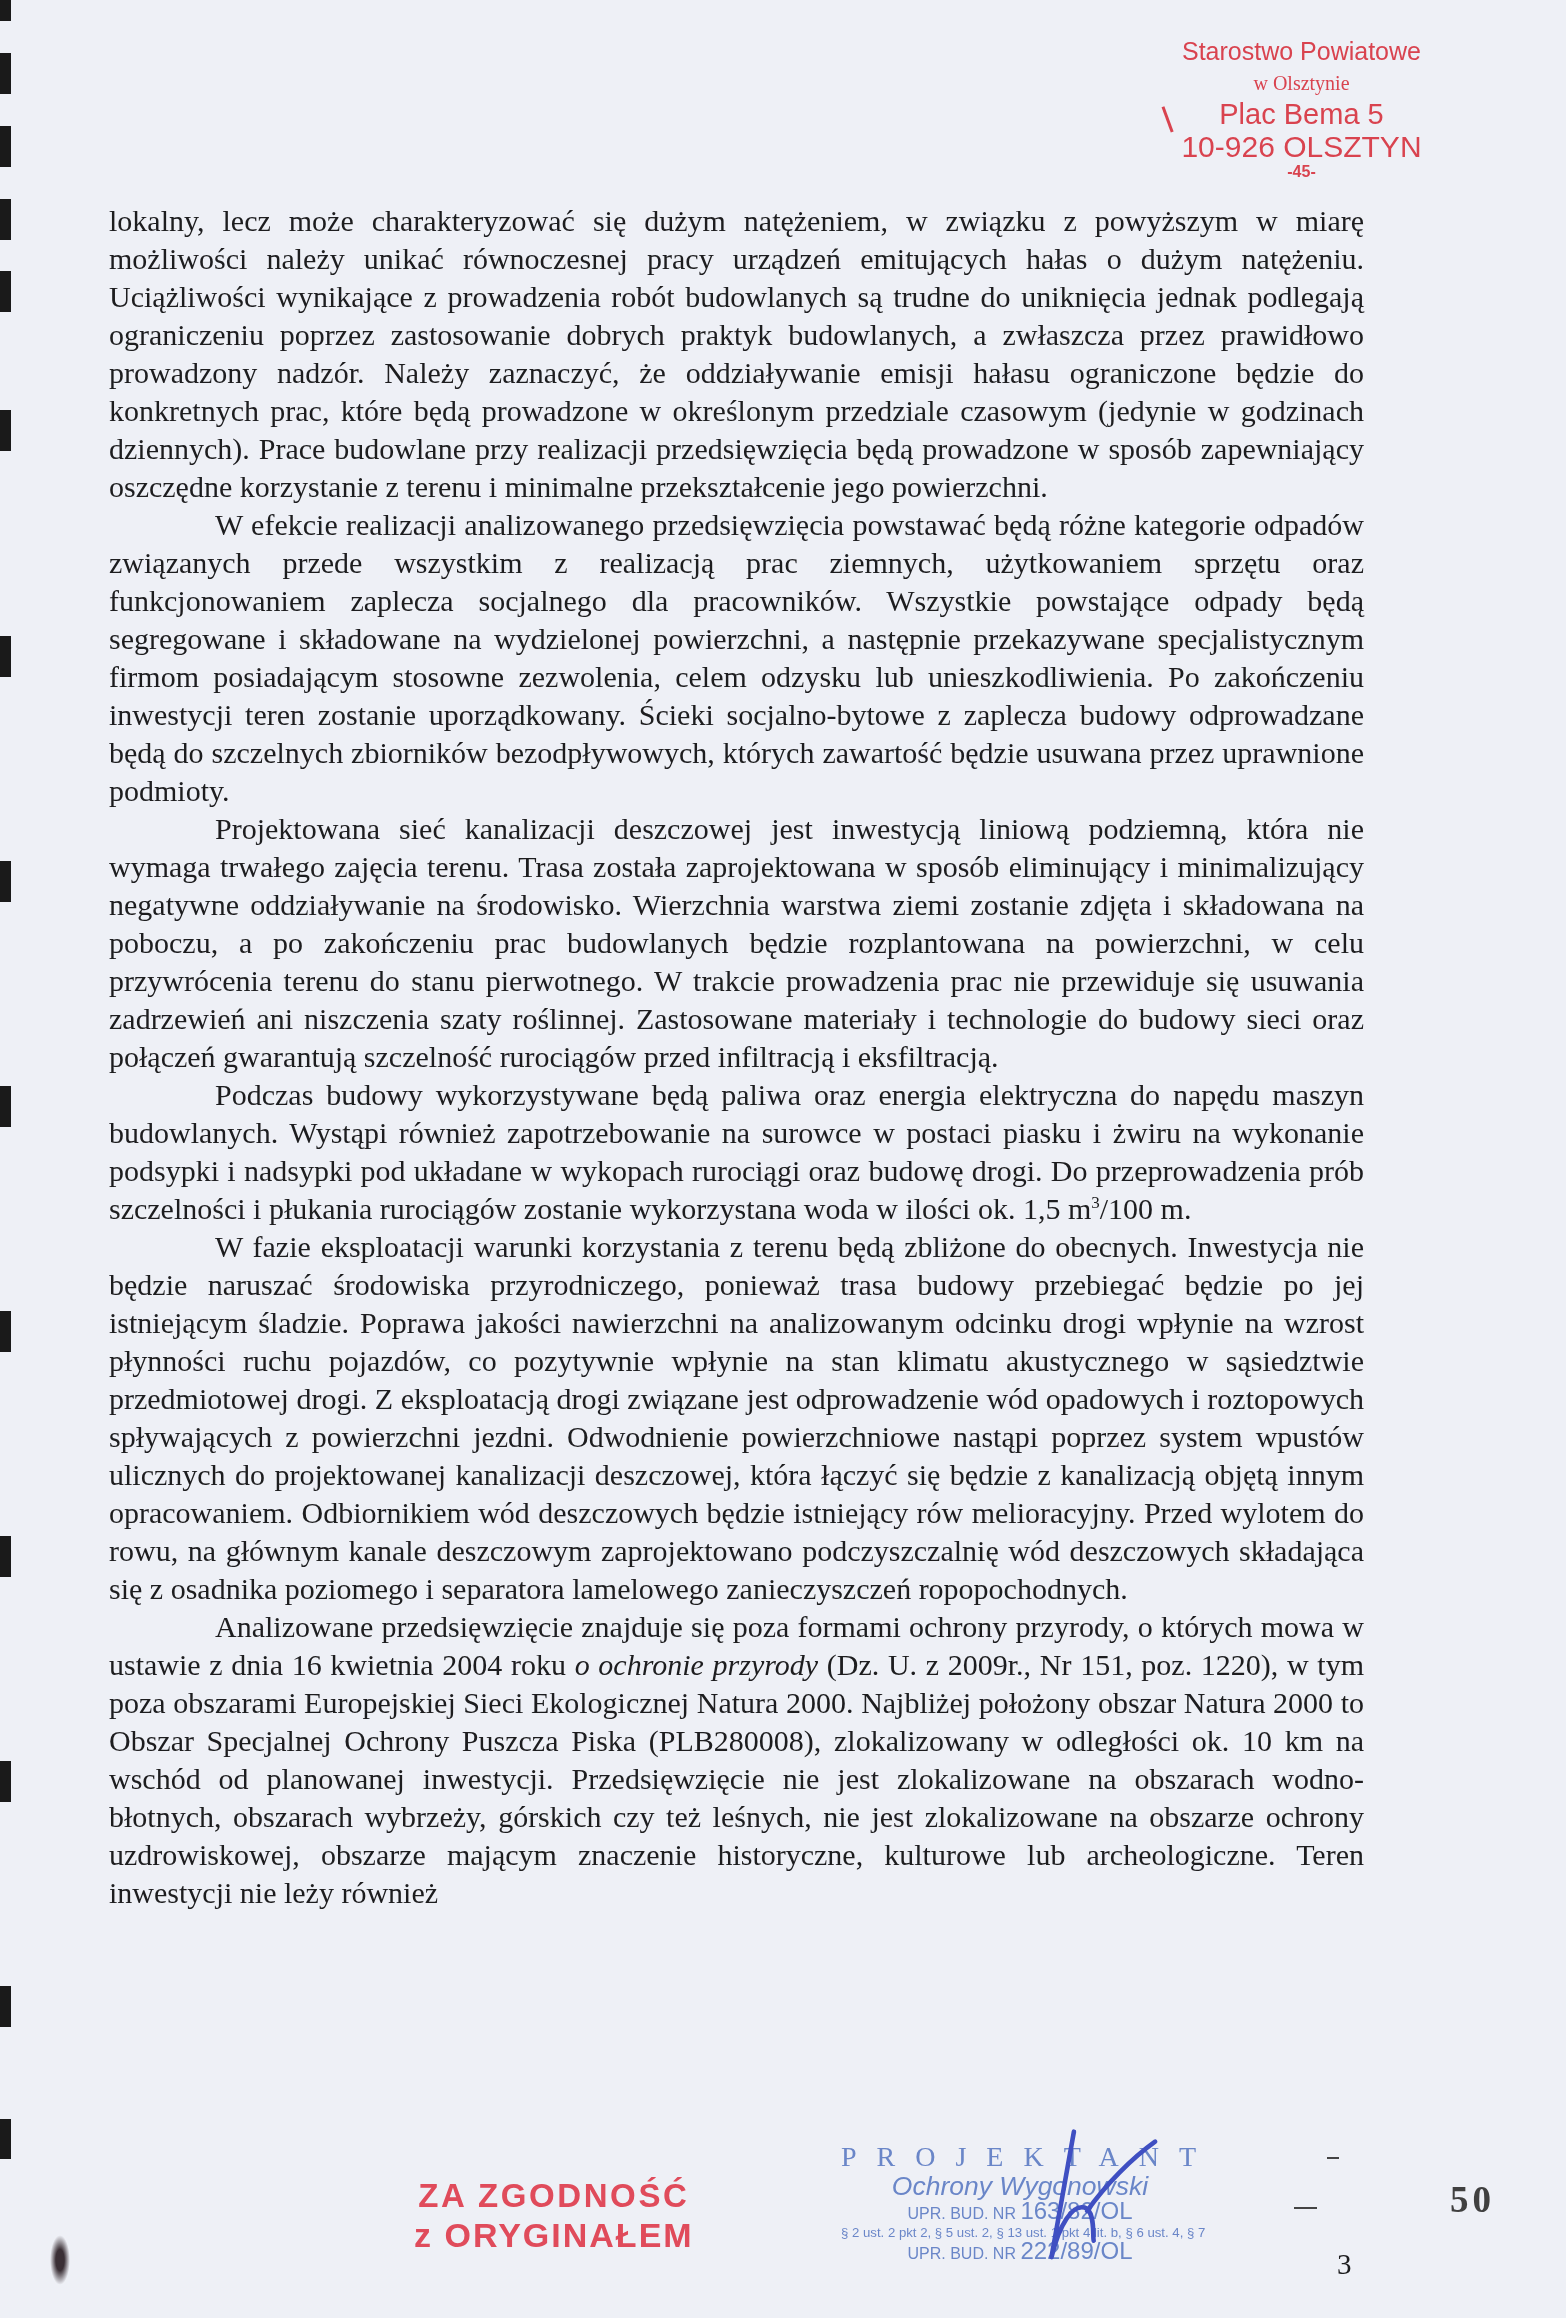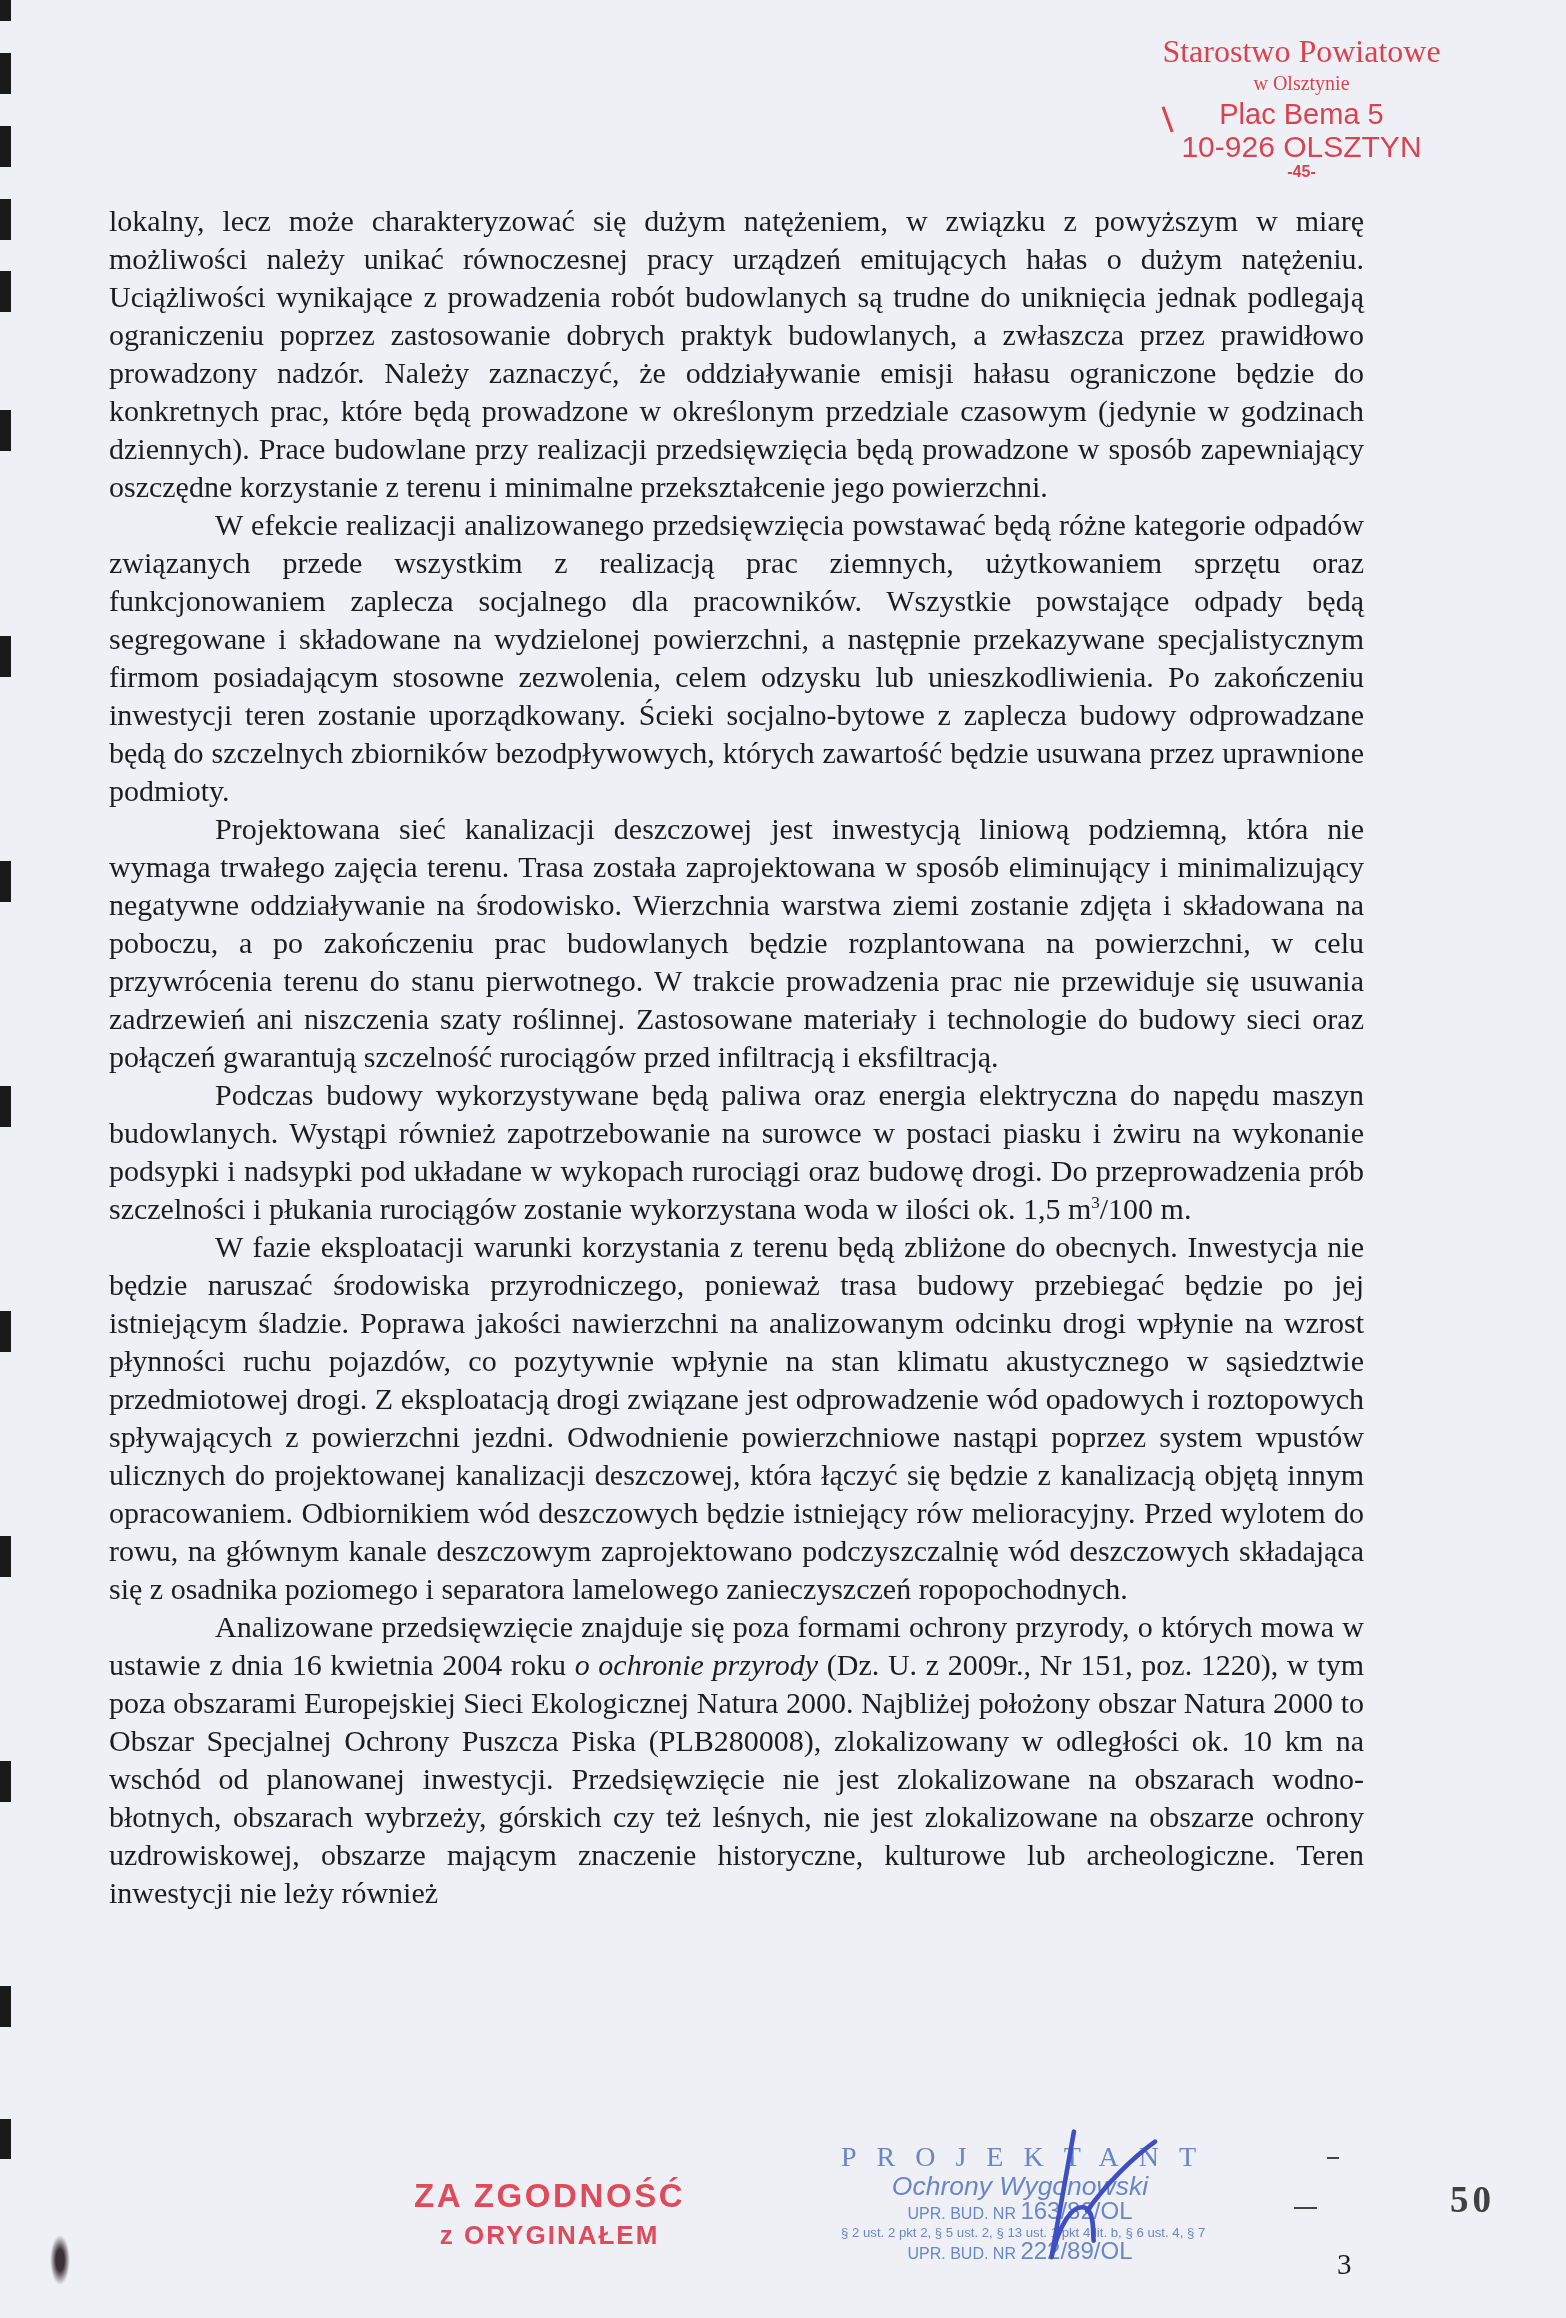--- a/index.html
+++ b/index.html
@@ -7,42 +7,42 @@
     width: 1566px; height: 2319px; position: relative; overflow: hidden;
     background: #eef0f6;
     font-family: "Liberation Serif", "DejaVu Serif", serif;
     color: #1d1d1f;
   }
   .punch { position: absolute; left: 0; width: 10.6px; background: #1a1a1a; }
   .stamp-top {
     position: absolute; left: 1126px; top: 33px; width: 351px;
     color: #d9434f; text-align: center; font-family: "Liberation Sans", sans-serif;
   }
-  .stamp-top .l1 { font-size: 32px; line-height: 36px; font-family: Liberation Serif, serif; }
+  .stamp-top .l1 { font-size: 25px; line-height: 36px; font-family: Liberation Sans, sans-serif; }
   .stamp-top .l2 { font-size: 20px; line-height: 29px; font-family: "Liberation Serif", serif; }
   .stamp-top .l3 { font-size: 29px; line-height: 32px; }
   .stamp-top .l4 { font-size: 30px; line-height: 33px; }
   .stamp-top .l5 { font-size: 16px; line-height: 18.5px; font-weight: bold; }
   .stamp-top .tick { position: absolute; left: 40px; top: 73px; width: 2.6px; height: 26.5px; background: #d9434f; transform: rotate(-20deg); }
 
   .content {
     position: absolute; left: 109px; top: 202px; width: 1255px;
     font-size: 30px; line-height: 38px; text-align: justify;
   }
   .content p { margin: 0; }
   .content p.indent { text-indent: 106px; }
   .content em { font-style: italic; }
   sup { font-size: 17px; line-height: 0; }
 
   .stamp-zgodnosc {
     position: absolute; left: 414px; top: 2175px; color: #e04b5b;
     font-family: "Liberation Sans", sans-serif; font-weight: bold; text-align: center;
   }
   .stamp-zgodnosc .a { font-size: 33px; letter-spacing: 2.6px; line-height: 41px; }
-  .stamp-zgodnosc .b { font-size: 26px; letter-spacing: 2px; line-height: 38px; }
+  .stamp-zgodnosc .b { font-size: 34px; letter-spacing: 2px; line-height: 38px; }
 
   .stamp-projektant {
     position: absolute; left: 841px; top: 2142px; width: 358px;
     color: #6a86c8; text-align: center; font-family: "Liberation Sans", sans-serif;
   }
   .stamp-projektant .t { font-family: "Liberation Serif", serif; font-size: 28px; letter-spacing: 20px; line-height: 30px; }
   .stamp-projektant .n { font-size: 26.5px; font-style: italic; line-height: 29px; }
   .stamp-projektant .u { font-size: 16px; line-height: 20px; }
   .stamp-projektant .u big { font-size: 24px; }
   .stamp-projektant .s { font-size: 13.2px; line-height: 17px; white-space: nowrap; }

